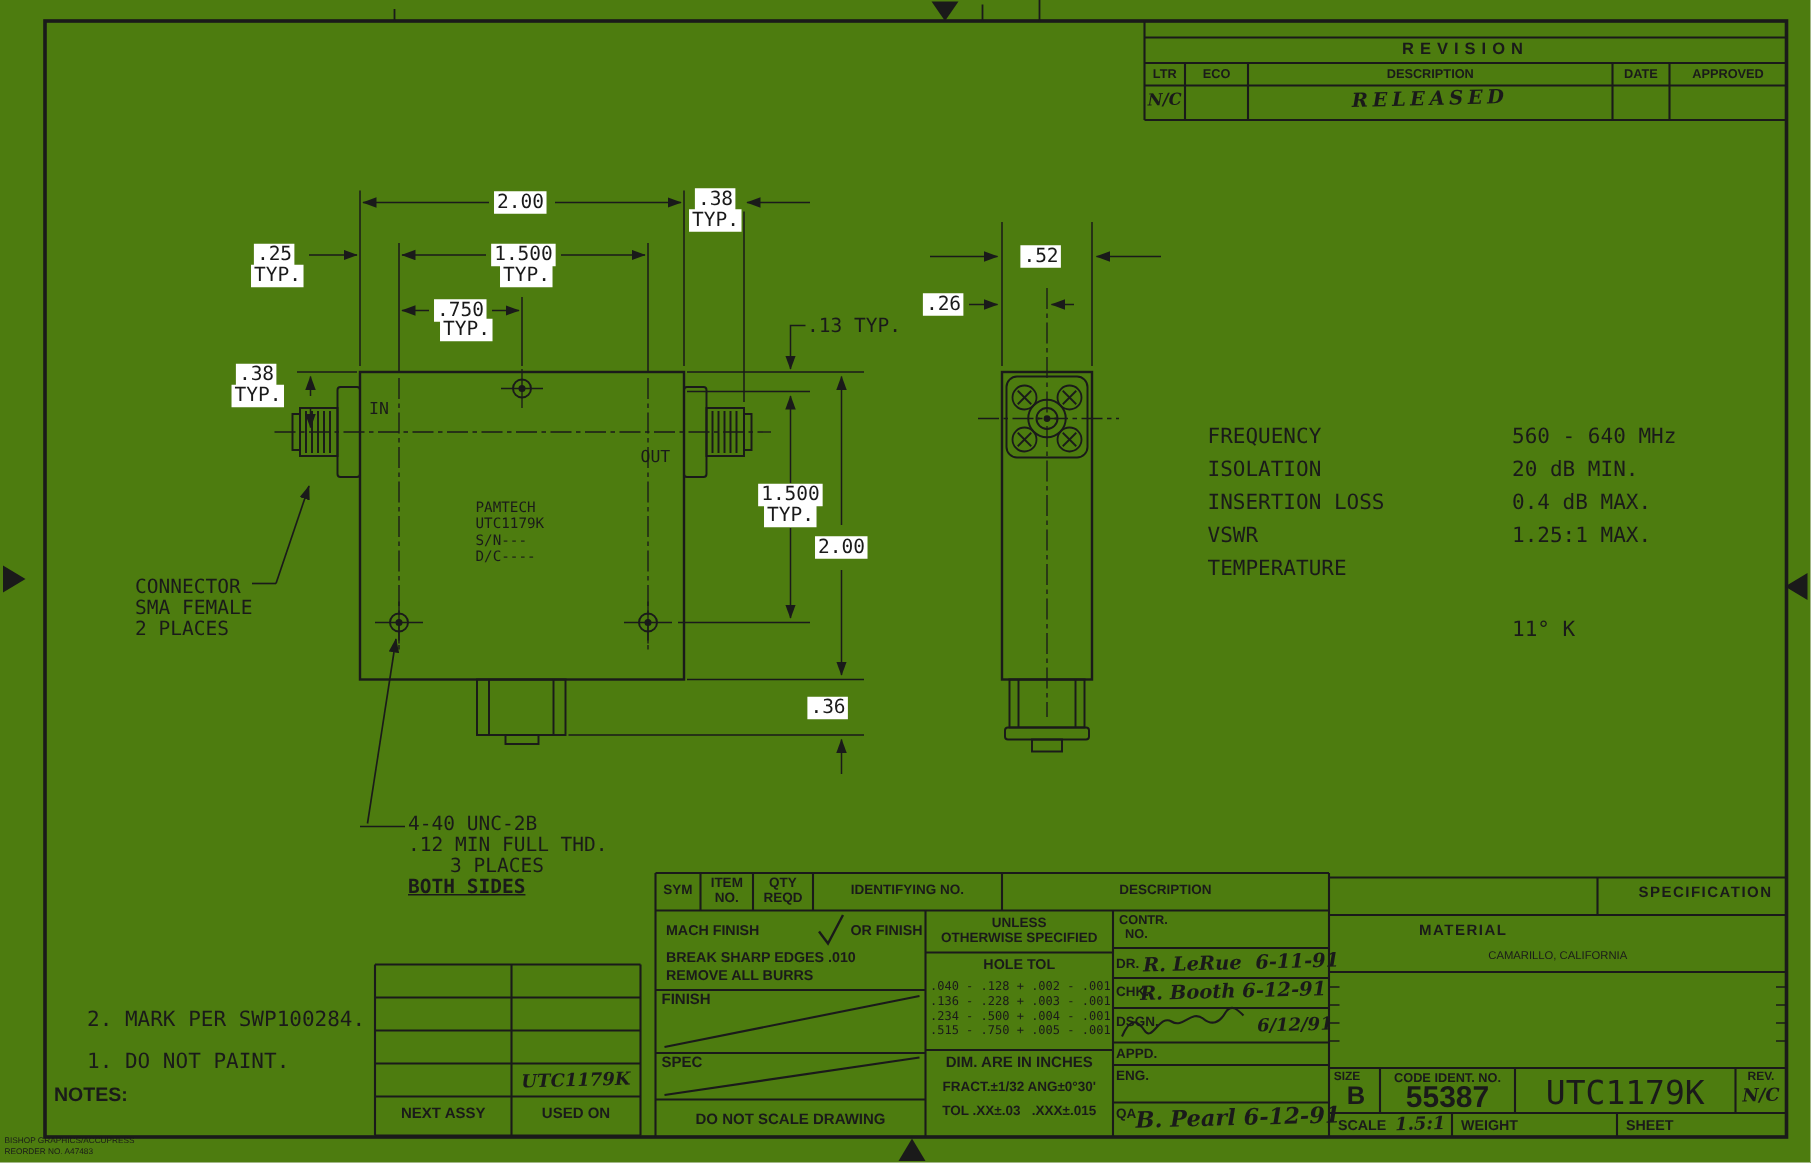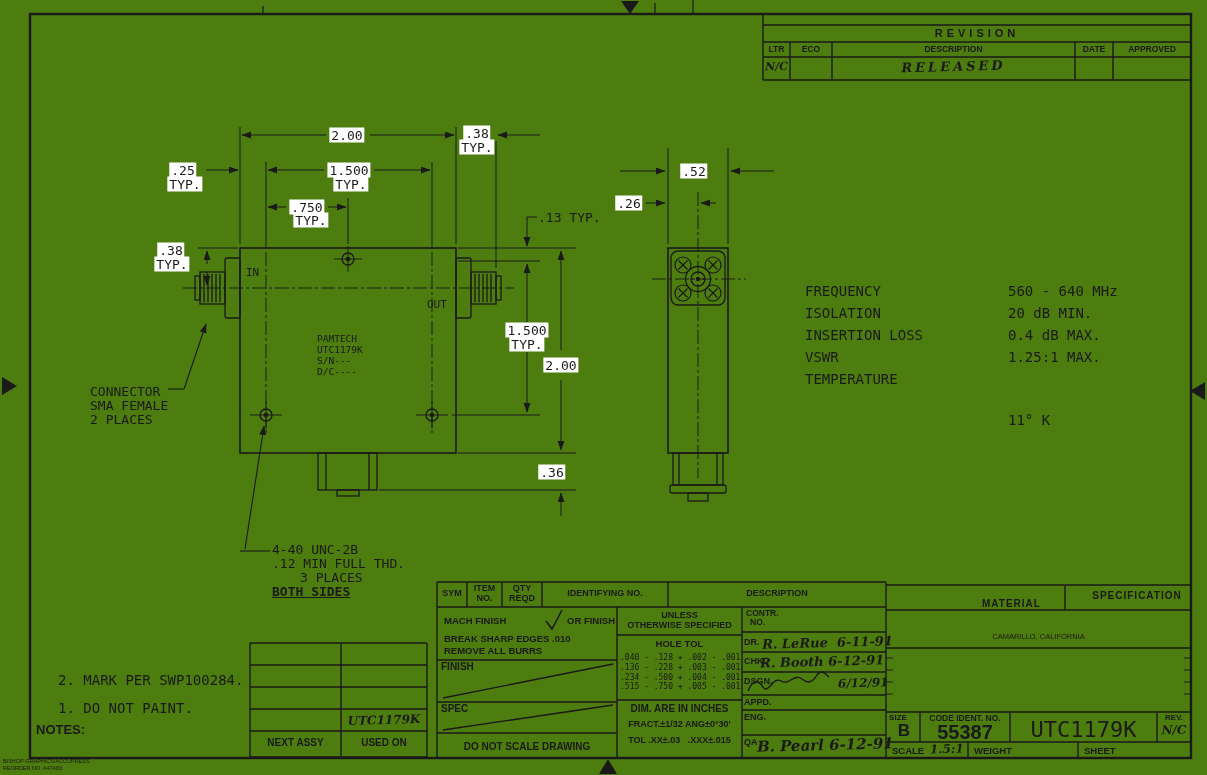--- a/index.html
+++ b/index.html
@@ -365,21 +365,21 @@
   <div class="t hw" style="left:762px;top:636px;font-size:13px;">R. LeRue  6-11-91</div>
   <div class="t lbl" style="left:744px;top:657px;font-size:9px;">CHK.</div>
   <div class="t hw" style="left:760px;top:655px;font-size:13px;">R. Booth 6-12-91</div>
   <div class="t lbl" style="left:744px;top:677px;font-size:9px;">DSGN.</div>
   <div class="t hw" style="left:838px;top:677px;font-size:12px;">6/12/91</div>
   <div class="t lbl" style="left:744px;top:698px;font-size:9px;">APPD.</div>
   <div class="t lbl" style="left:744px;top:713px;font-size:9px;">ENG.</div>
   <div class="t lbl" style="left:744px;top:738px;font-size:9px;">QA</div>
   <div class="t hw" style="left:757px;top:738px;font-size:15px;">B. Pearl 6-12-91</div>
 
-  <div class="t lbl ctr" style="left:886px;top:599px;width:179px;font-size:10px;letter-spacing:1px;padding-left:36px;">MATERIAL</div>
+  <div class="t lbl ctr" style="left:886px;top:616px;width:179px;font-size:10px;letter-spacing:1px;">MATERIAL</div>
   <div class="t lbl ctr" style="left:1065px;top:591px;width:144px;font-size:10px;letter-spacing:1px;">SPECIFICATION</div>
   <div class="t lbl ctr" style="left:886px;top:633px;width:305px;font-size:7.5px;font-weight:normal;">CAMARILLO, CALIFORNIA</div>
   <div class="t lbl ctr" style="left:888px;top:714px;width:20px;font-size:8px;">SIZE</div>
   <div class="t lbl ctr" style="left:888px;top:722px;width:32px;font-size:17px;">B</div>
   <div class="t lbl ctr" style="left:920px;top:714px;width:90px;font-size:8.5px;">CODE IDENT. NO.</div>
   <div class="t lbl ctr" style="left:920px;top:722px;width:90px;font-size:20px;">55387</div>
   <div class="t mono ctr" style="left:1010px;top:718px;width:147px;font-size:22px;">UTC1179K</div>
   <div class="t lbl ctr" style="left:1157px;top:714px;width:34px;font-size:8px;">REV.</div>
   <div class="t hw ctr" style="left:1157px;top:724px;width:34px;font-size:12px;">N/C</div>
   <div class="t lbl" style="left:892px;top:746px;font-size:9.5px;">SCALE</div>

